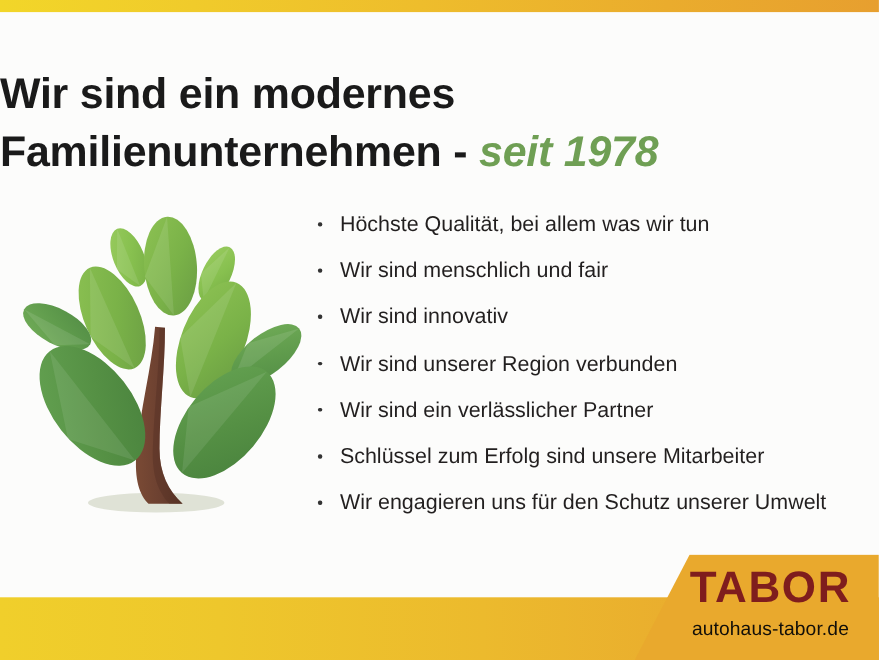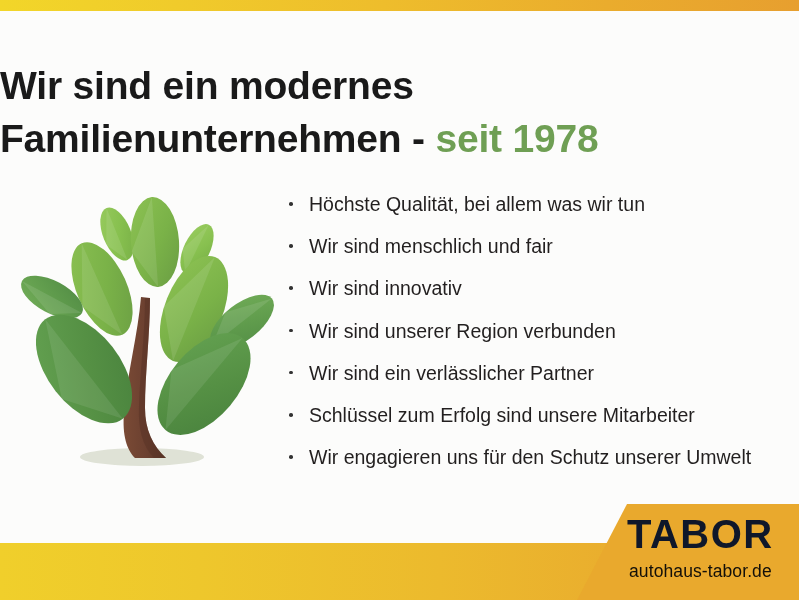--- a/index.html
+++ b/index.html
@@ -47,20 +47,21 @@
     line-height: 53px;
     letter-spacing: -0.2px;
     color: #1a1a1a;
     white-space: nowrap;
   }
   #headline .line {
     display: block;
   }
   #headline .accent {
     color: #6f9f54;
+    font-style: italic;
   }
 
   
   #bullets {
     position: absolute;
     left: 283px;
     top: 192px;
     width: 505px;
     margin: 0;
     padding: 0;
@@ -118,21 +119,21 @@
   }
   #logo-wordmark {
     position: absolute;
     left: 88px;
     top: 9px;
     font-family: "Liberation Sans Narrow", "Liberation Sans", "DejaVu Sans", sans-serif;
     font-weight: 700;
     font-size: 40px;
     line-height: 42px;
     letter-spacing: 1.5px;
-    color: #0f172a;
+    color: #7f1d1d;
   }
   #logo-url {
     position: absolute;
     left: 90px;
     top: 57px;
     font-family: "Liberation Sans", "DejaVu Sans", sans-serif;
     font-size: 17.5px;
     line-height: 20px;
     letter-spacing: 0.1px;
     color: #120f09;

